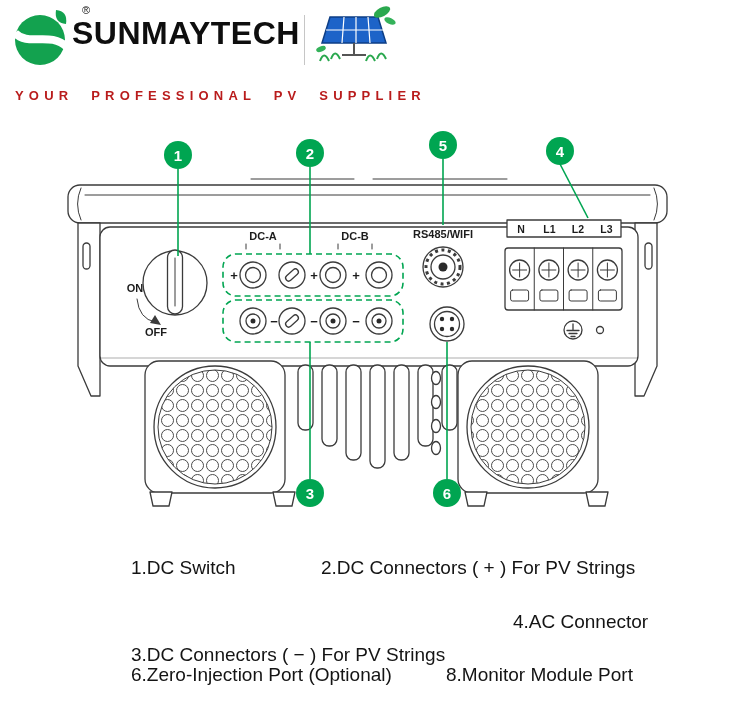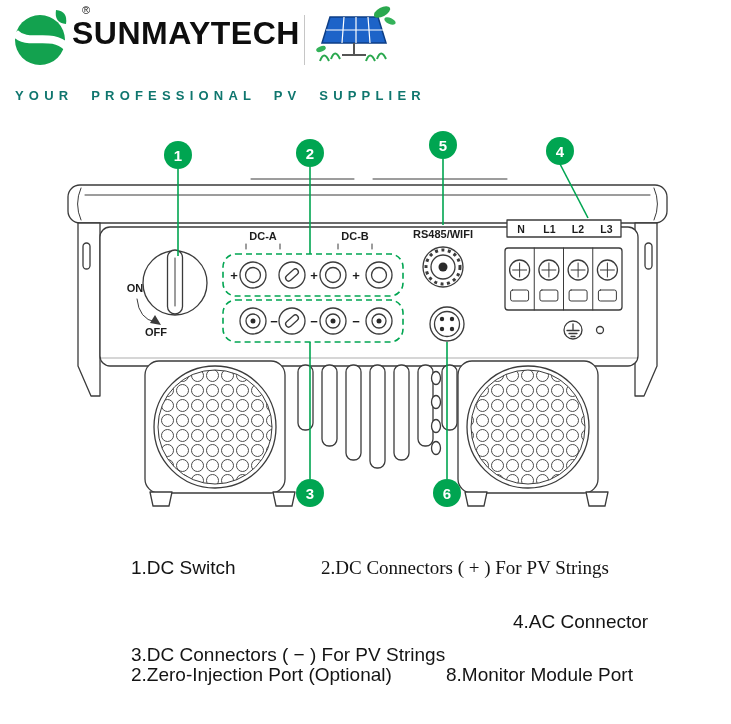--- a/index.html
+++ b/index.html
@@ -5,21 +5,21 @@
   html,body{margin:0;padding:0;background:#fff;}
   .page{position:relative;width:731px;height:724px;background:#fff;overflow:hidden;
         font-family:"Liberation Sans",sans-serif;}
   
   .logo-mark{position:absolute;left:12px;top:7px;}
   .reg{position:absolute;left:82px;top:4px;font-size:11px;color:#111;}
   .brand{position:absolute;left:72px;top:15px;font-size:32px;font-weight:bold;
          color:#0e0e0e;letter-spacing:.5px;white-space:nowrap;}
   .sep{position:absolute;left:304px;top:15px;width:1px;height:50px;background:#c6c6c6;}
   .panel-art{position:absolute;left:314px;top:3px;}
-  .tagline{position:absolute;left:15px;top:88px;font-size:13px;font-weight:600;color:#0f766e;
+  .tagline{position:absolute;left:15px;top:88px;font-size:13px;font-weight:600;color:#b91c1c;
            letter-spacing:5.2px;word-spacing:9px;white-space:nowrap;}
   
   .diagram{position:absolute;left:55px;top:128px;}
   .ln{fill:none;stroke:#3b3b3b;stroke-width:1.3;stroke-linecap:round;stroke-linejoin:round;}
   .fw{fill:#ffffff;stroke:#3b3b3b;stroke-width:1.3;stroke-linejoin:round;}
   .thin{stroke-width:1;}
   .dlabel{font:bold 11px "Liberation Sans",sans-serif;fill:#1c1c1c;text-anchor:middle;}
   .slabel{font:bold 10.5px "Liberation Sans",sans-serif;fill:#1c1c1c;text-anchor:middle;}
   .sign{font:bold 13px "Liberation Sans",sans-serif;fill:#1c1c1c;text-anchor:middle;}
   .gline{stroke:#00a551;stroke-width:1.6;fill:none;}
@@ -229,20 +229,20 @@
     </g>
     <g>
       <line class="gline" x1="392" y1="214" x2="392" y2="351"></line>
       <circle cx="392" cy="365" r="14" fill="#00a551"></circle>
       <text class="cnum" x="392" y="370.5">6</text>
     </g>
   </svg>
 
   <div>
     <span class="legend-item" style="left:103px;top:557px;">1.DC Switch</span>
-    <span class="legend-item" style="left:293px;top:557px;font-family:Liberation Serif, serif;">2.DC Connectors ( + ) For PV Strings</span>
+    <span class="legend-item" style="left:293px;top:557px;">2.DC Connectors ( + ) For PV Strings</span>
     <span class="legend-item" style="left:103px;top:644px;">3.DC Connectors ( − ) For PV Strings</span>
     <span class="legend-item" style="left:485px;top:611px;">4.AC Connector</span>
-    <span class="legend-item" style="left:103px;top:664px;">2.Zero-Injection Port (Optional)</span>
+    <span class="legend-item" style="left:103px;top:664px;">6.Zero-Injection Port (Optional)</span>
     <span class="legend-item" style="left:418px;top:664px;">8.Monitor Module Port</span>
   </div>
 
 </div>
 
 </body></html>

